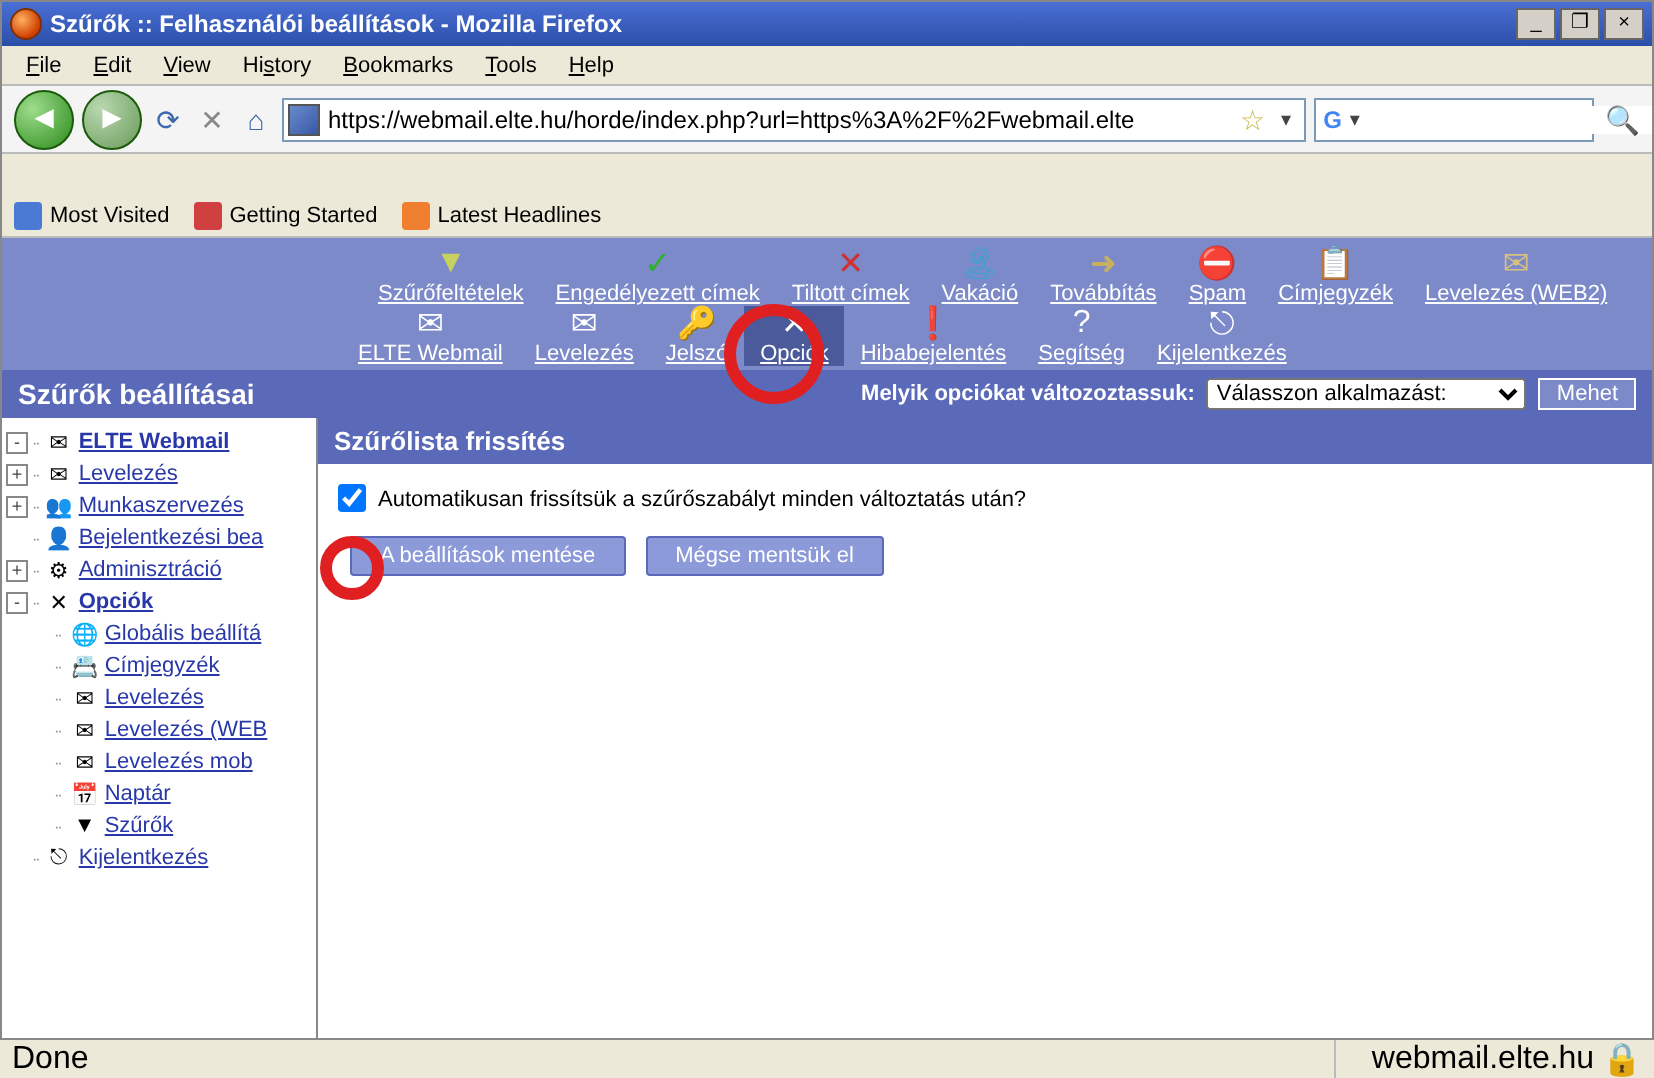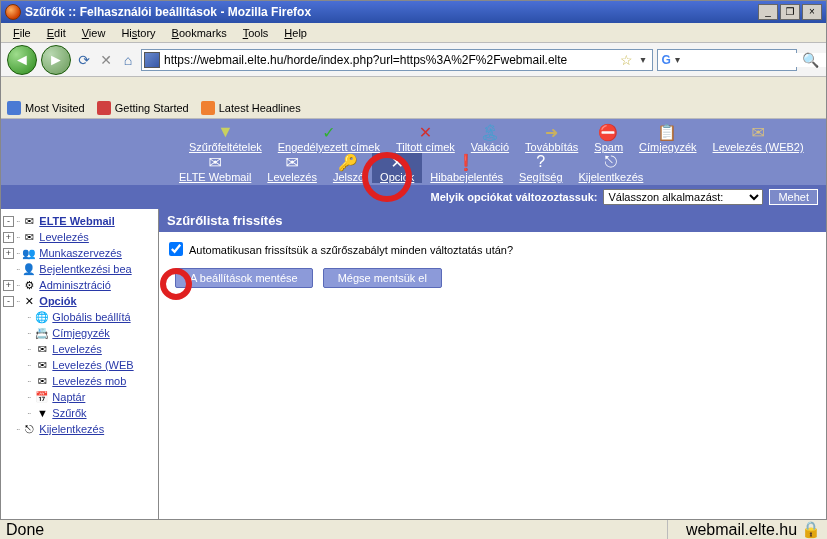--- a/index.html
+++ b/index.html
@@ -210,20 +210,21 @@
           <div class="hi" style="color: rgb(255, 255, 255);">?</div>
           <div class="lbl">Segítség</div>
         </div>
         <div class="hitem">
           <div class="hi" style="color: rgb(255, 255, 255);">⎋</div>
           <div class="lbl">Kijelentkezés</div>
         </div>
       </div>
   </div>
   <div class="optbar">
+    <span class="h">Szűrők beállításai</span>
     <span style="flex:1"></span>
     <span class="q">Melyik opciókat változoztassuk:</span>
     <select><option>Válasszon alkalmazást:</option></select>
     <button>Mehet</button>
   </div>
   <div class="main">
     <div class="sidebar" id="sidebar">
         <div class="tree-item">
           <span class="exp">-</span>
           <span class="dots">··</span>

